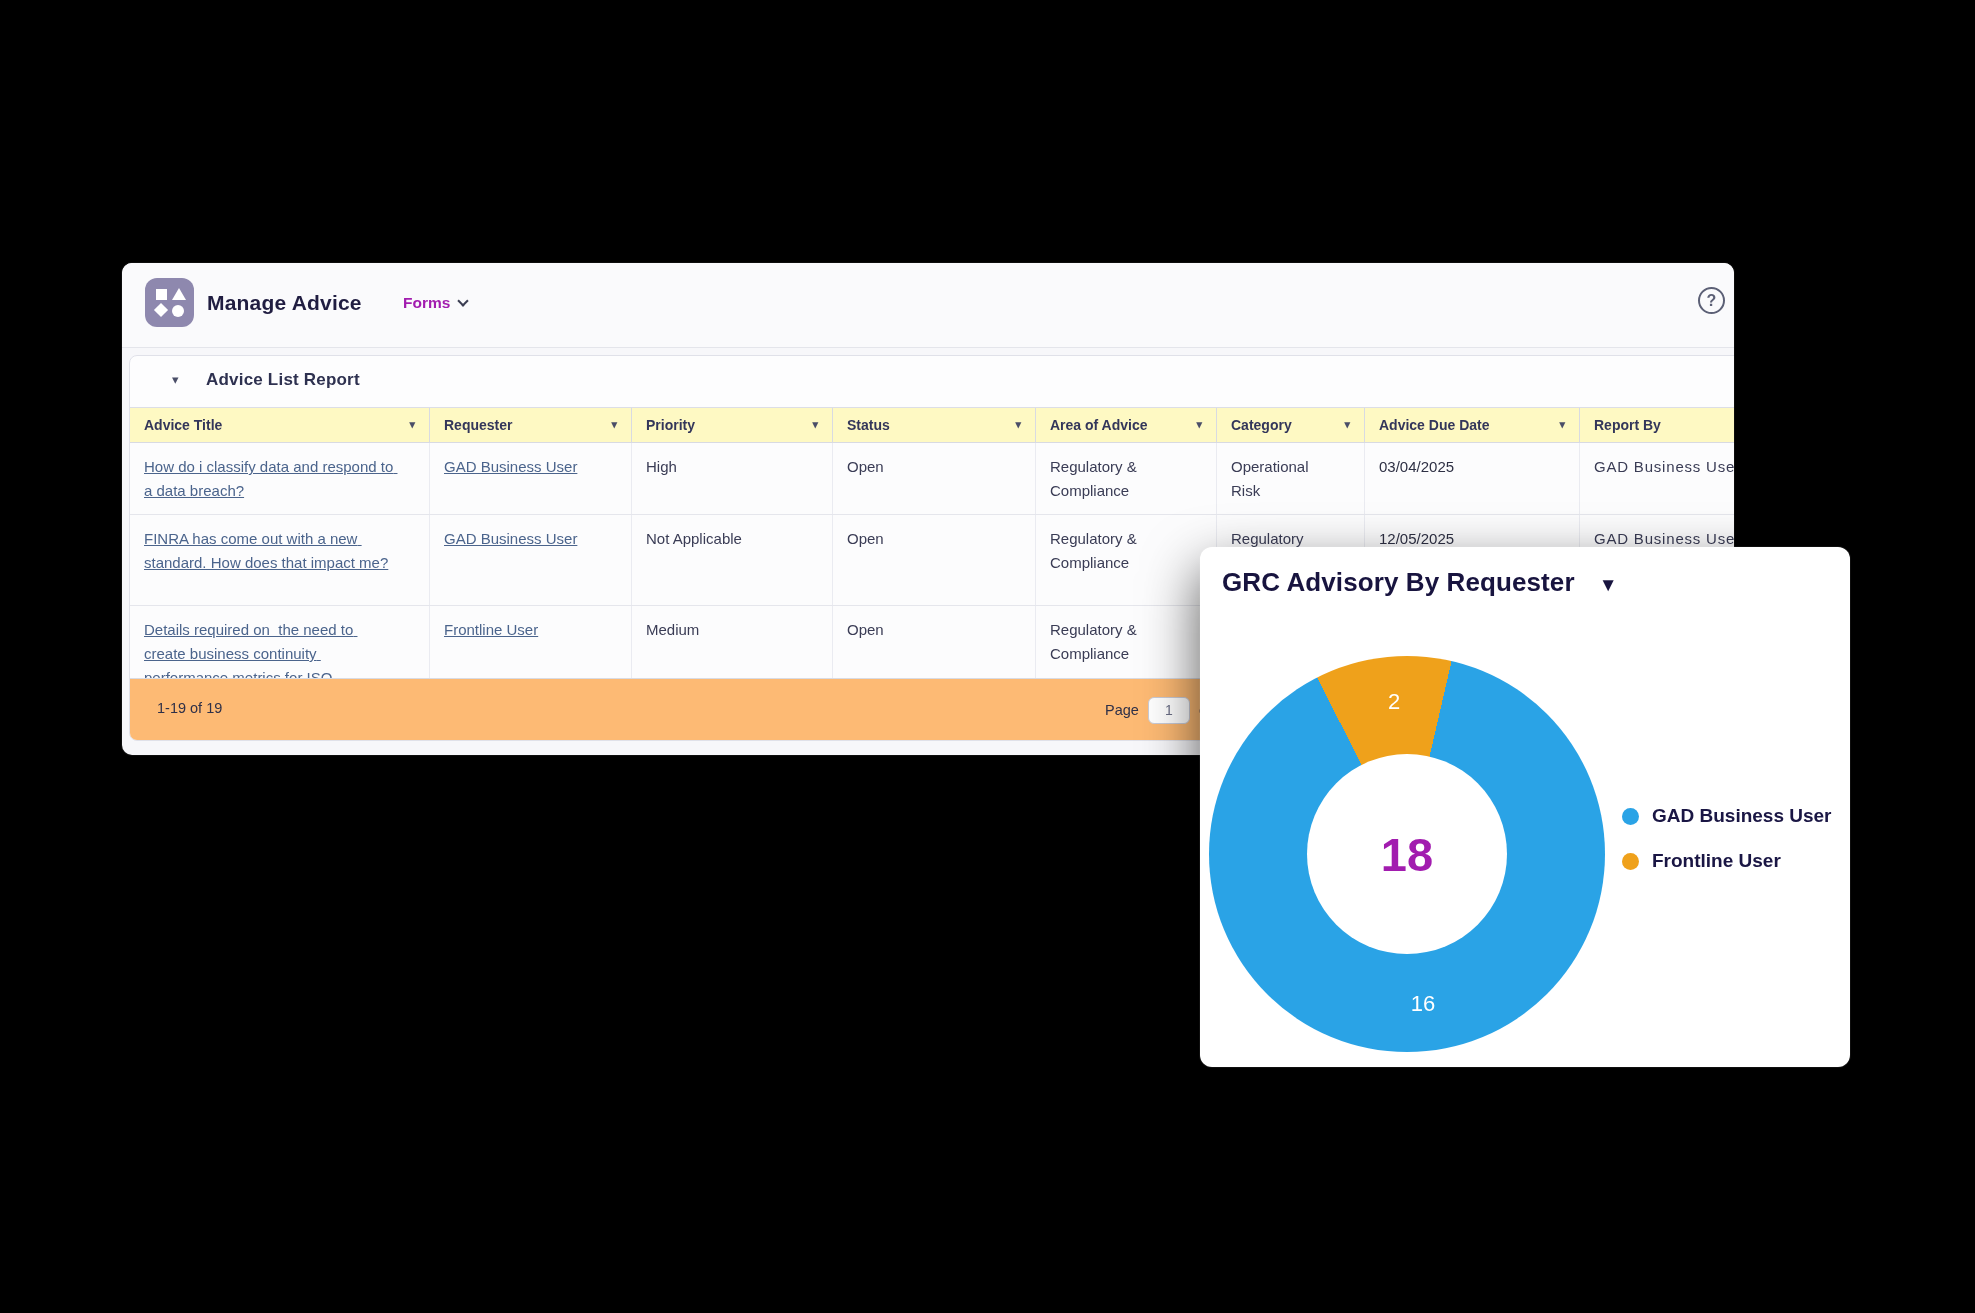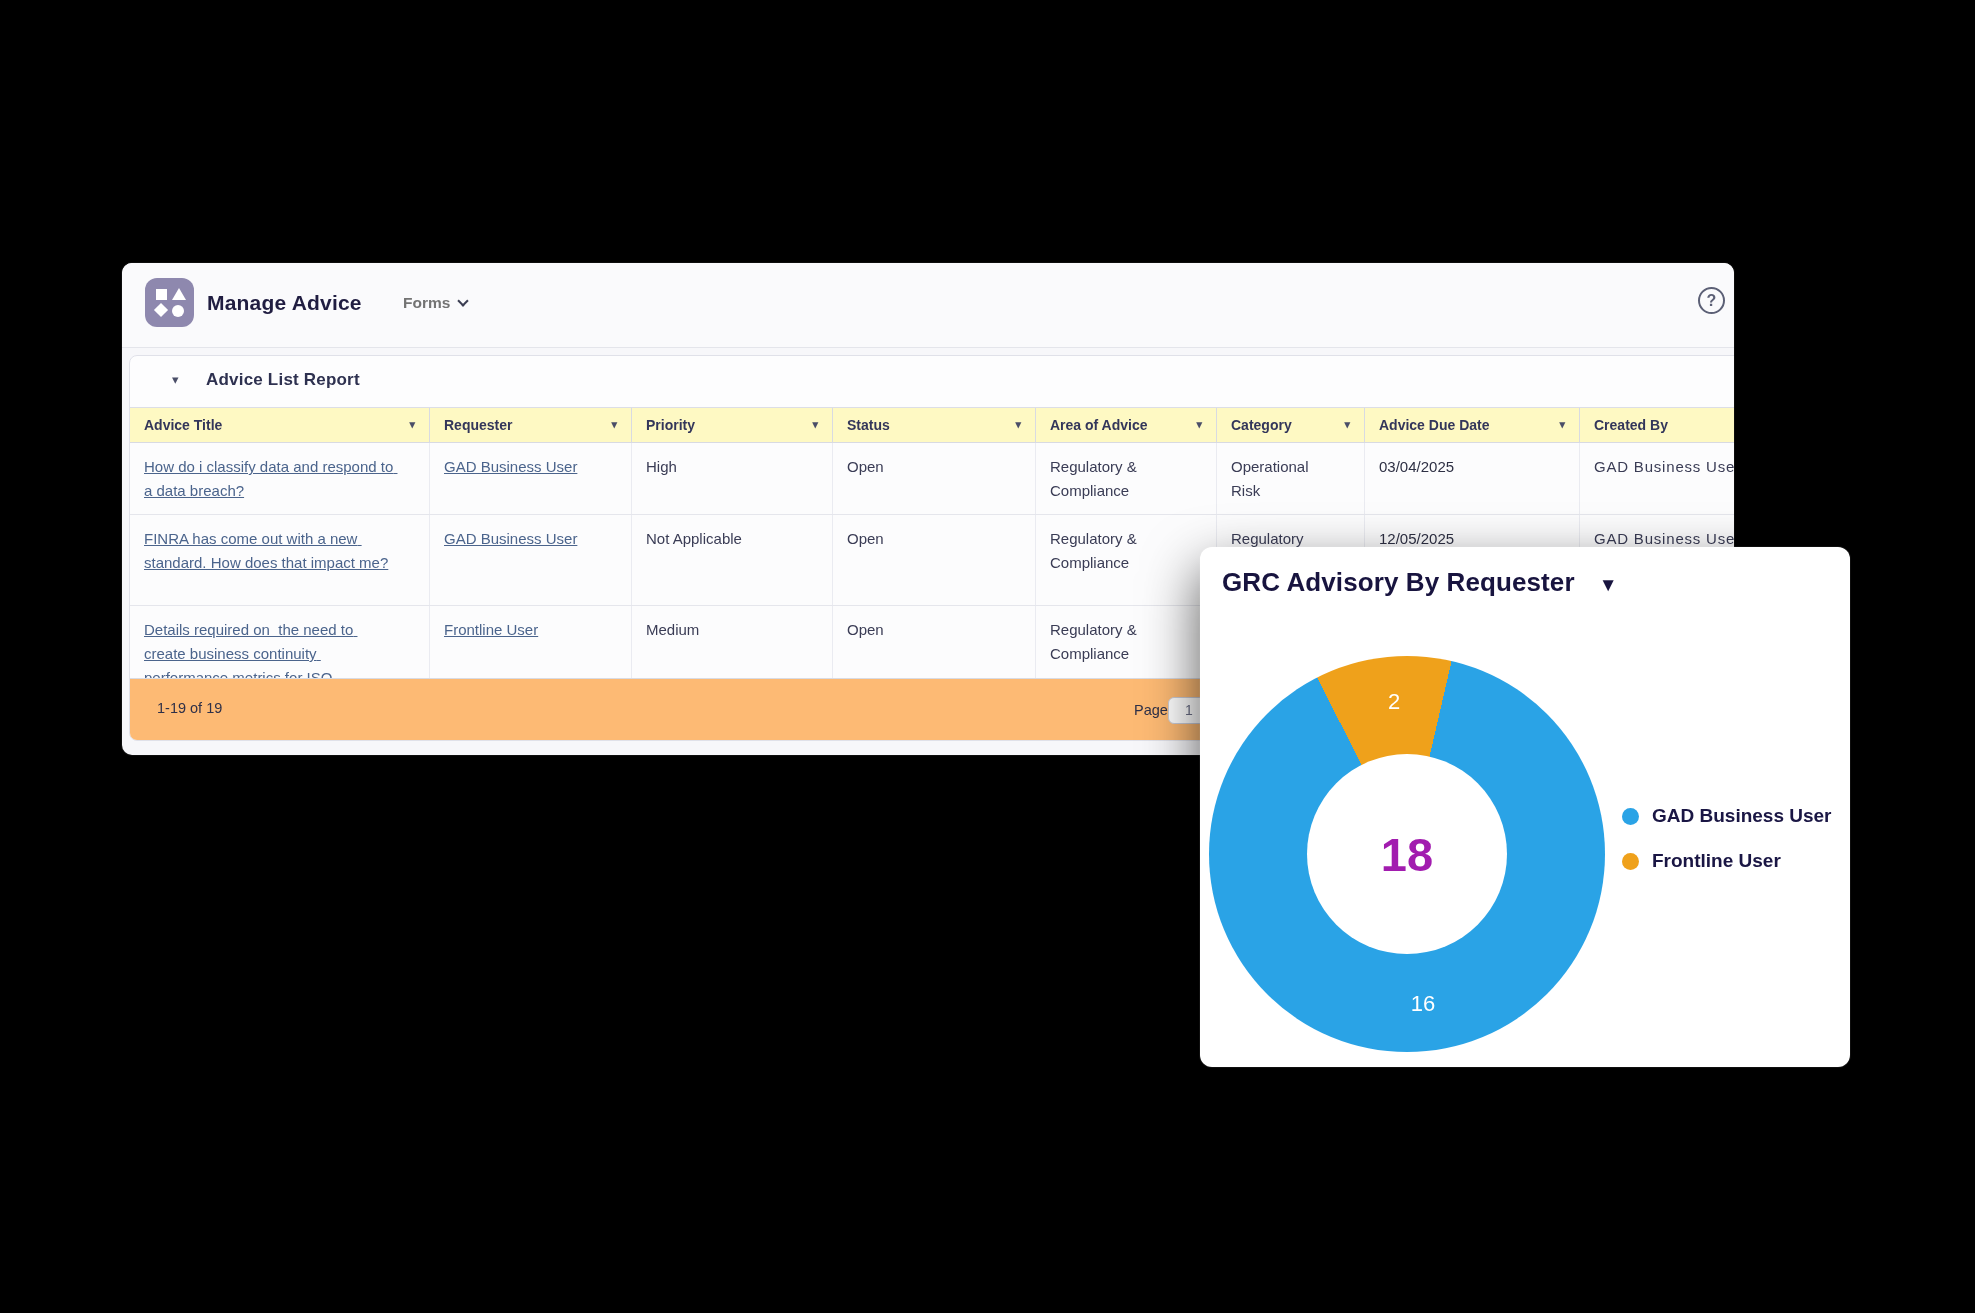--- a/index.html
+++ b/index.html
@@ -37,21 +37,21 @@
                     border-left:7px solid transparent; border-right:7px solid transparent; border-bottom:12px solid #fff; }
   .app-icon .dia  { position:absolute; left:11px; top:27px;  width:10px; height:10px; background:#fff; transform:rotate(45deg); }
   .app-icon .cir  { position:absolute; left:27px; top:27px;  width:12px; height:12px; background:#fff; border-radius:50%; }
 
   .win-title {
     position:absolute; left:85px; top:28px;
     font-size:21px; font-weight:700; color:#201d41; letter-spacing:0.2px;
   }
   .forms-btn {
     position:absolute; left:281px; top:31px;
-    font-size:15.5px; font-weight:600; color:#737373;
+    font-size:15.5px; font-weight:600; color:#a21caf;
     display:flex; align-items:center; gap:9px; cursor:default;
   }
   .chev-sm {
     width:8px; height:8px; margin-top:-4px;
     border-right:2px solid #3a3d52; border-bottom:2px solid #3a3d52;
     transform:rotate(45deg); display:inline-block;
   }
   .help-btn {
     position:absolute; left:1576px; top:24px;
     width:27px; height:27px; border-radius:50%;
@@ -121,21 +121,21 @@
   .pfooter {
     position:relative; height:62px;
     background:#fdba74; border-top:1px solid #d9dbe3;
   }
   .range-label {
     position:absolute; left:27px; top:21px;
     font-size:14.5px; color:#2e3048;
   }
   .pager {
     position:absolute; left:975px; top:0; height:62px;
-    display:flex; align-items:center; margin-left:29px;
+    display:flex; align-items:center; gap:9px;
   }
   .pager-label { font-size:14.5px; color:#2e3048; }
   .page-input {
     width:42px; height:27px;
     border:1px solid #c9cbd7; border-radius:6px; background:#fff;
     font-size:14px; color:#6a6e86; text-align:center;
     display:flex; align-items:center; justify-content:center;
   }
 
   
@@ -229,21 +229,21 @@
       </div>
       <div class="th c5">
         <span>Category</span>
         <span class="sort-chev">▾</span>
       </div>
       <div class="th c6">
         <span>Advice Due Date</span>
         <span class="sort-chev">▾</span>
       </div>
       <div class="th c7">
-        <span>Created By</span>
+        <span>Report By</span>
       </div>
     </div>
 
     <div class="trow tbody-row r1">
       <div class="td c0"><span class="title-link">How do i classify data and respond to a data breach?</span></div>
       <div class="td c1"><span class="user-link">GAD Business User</span></div>
       <div class="td c2">High</div>
       <div class="td c3">Open</div>
       <div class="td c4">Regulatory &amp; Compliance</div>
       <div class="td c5 cat">Operational Risk</div>

